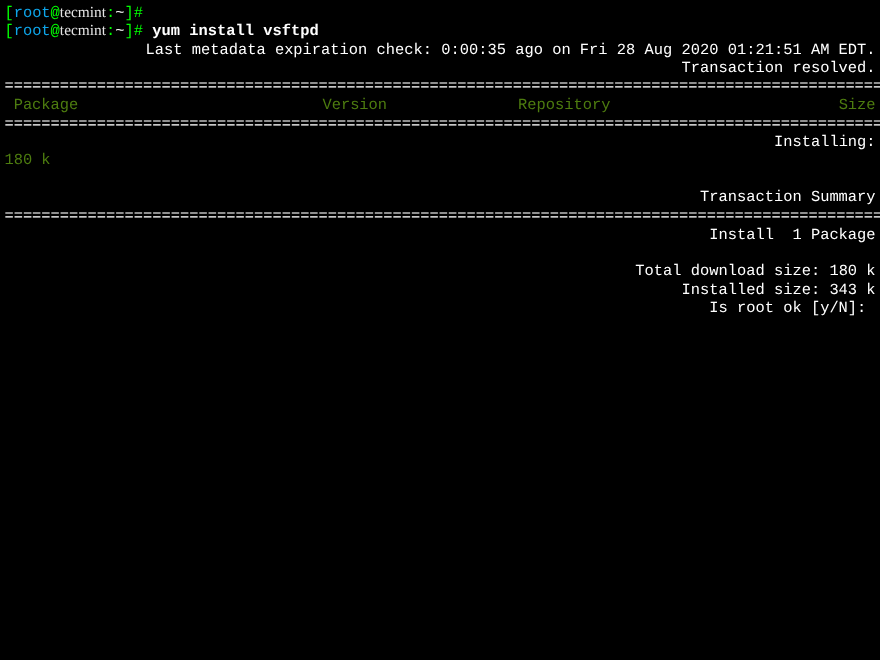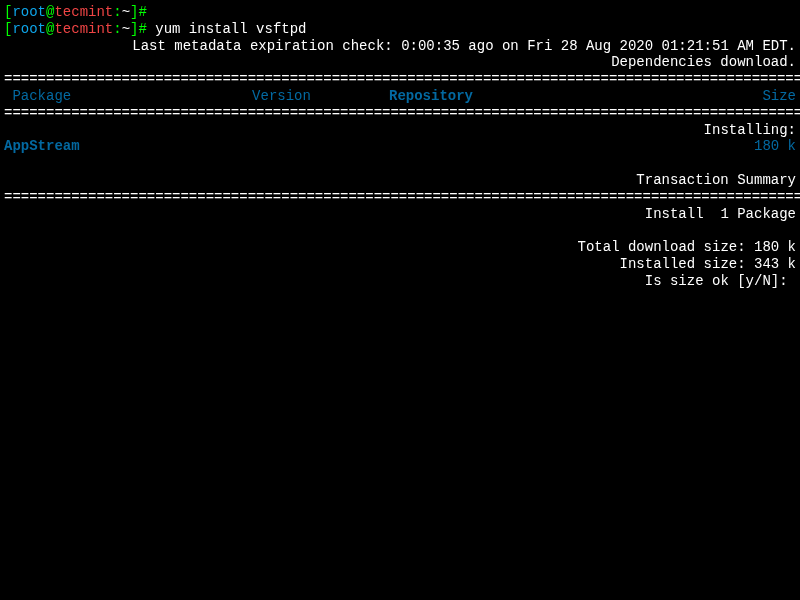--- a/index.html
+++ b/index.html
@@ -17,74 +17,74 @@
       width: 800px;
       height: 600px;
       overflow: hidden;
     }
     .prompt-line {
       white-space: nowrap;
     }
     .bracket { color: #00ff00; }
     .user { color: #0ea5e9; }
     .at { color: #00ff00; }
-    .host { color: #ef4444; }
+    .host { color: #e5e5e5; font-family: Liberation Serif, serif; }
     .path { color: #fff; }
     .hash { color: #00ff00; }
-    .cmd { color: #fff; }
+    .cmd { color: #fff; font-weight: bold; }
     .output { color: #fff; white-space: pre; text-align: right; }
     .divider { color: #fff; letter-spacing: 0; }
     .table-row {
       display: flex;
-      color: #0369a1;
+      color: #4d7c0f;
       white-space: pre;
+      gap: 41px;
     }
     .col-pkg { width: 170px; }
     .col-arch { width: 170px; }
     .col-ver { width: 215px; text-align: center; }
-    .col-repo { width: 170px; flex: 1; font-weight: bold; }
+    .col-repo { width: 170px; flex: 1; }
     .col-size { text-align: center; }
   </style>
 </head>
 <body>
 
 <div class="prompt-line">
   <span class="bracket">[</span><span class="user">root</span><span class="at">@</span><span class="host">tecmint</span><span class="bracket">:</span><span class="path">~</span><span class="bracket">]</span><span class="hash">#</span><span class="cmd"></span>
 </div>
 
 <div class="prompt-line">
   <span class="bracket">[</span><span class="user">root</span><span class="at">@</span><span class="host">tecmint</span><span class="bracket">:</span><span class="path">~</span><span class="bracket">]</span><span class="hash">#</span><span class="cmd"> yum install vsftpd</span>
 </div>
 
 <div class="output">Last metadata expiration check: 0:00:35 ago on Fri 28 Aug 2020 01:21:51 AM EDT.</div>
-<div class="output">Dependencies download.</div>
+<div class="output">Transaction resolved.</div>
 
 <div class="output divider">================================================================================================</div>
 
 <div class="table-row">
   <span class="col-pkg"> Package</span>
   <span class="col-ver">Version</span>
   <span class="col-repo">Repository</span>
   <span class="col-size">Size</span>
 </div>
 
 <div class="output divider">================================================================================================</div>
 
 <div class="output">Installing:</div>
 
 <div class="table-row">
-  <span class="col-repo">AppStream</span>
   <span class="col-size">180 k</span>
 </div>
 
 <div class="output">&nbsp;</div>
 
 <div class="output">Transaction Summary</div>
 
 <div class="output divider">================================================================================================</div>
 
 <div class="output">Install  1 Package</div>
 
 <div class="output">&nbsp;</div>
 
 <div class="output">Total download size: 180 k</div>
 <div class="output">Installed size: 343 k</div>
-<div class="output"><span>Is size ok [y/N]: </span></div>
+<div class="output"><span>Is root ok [y/N]: </span></div>
 
 </body></html>

